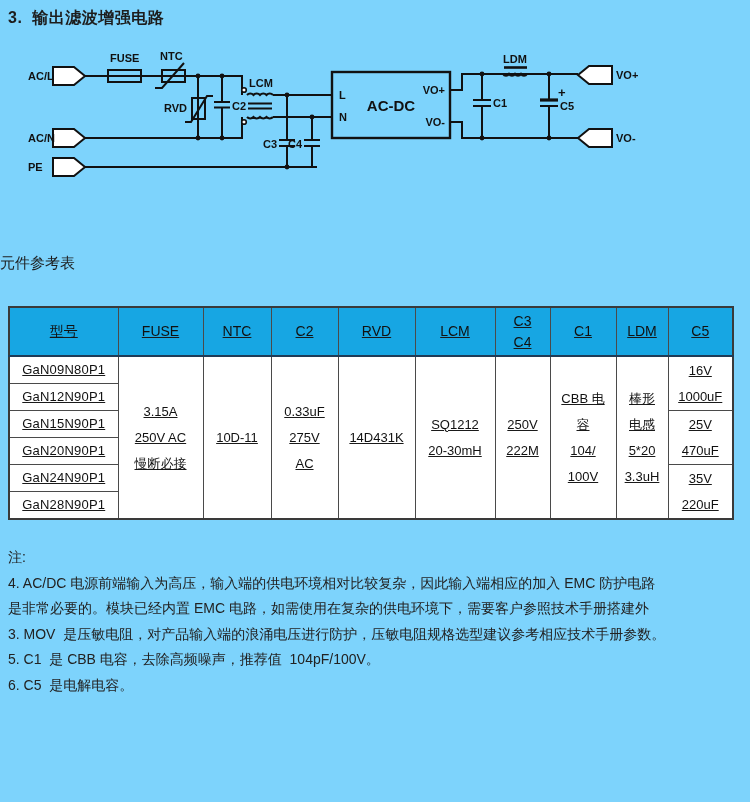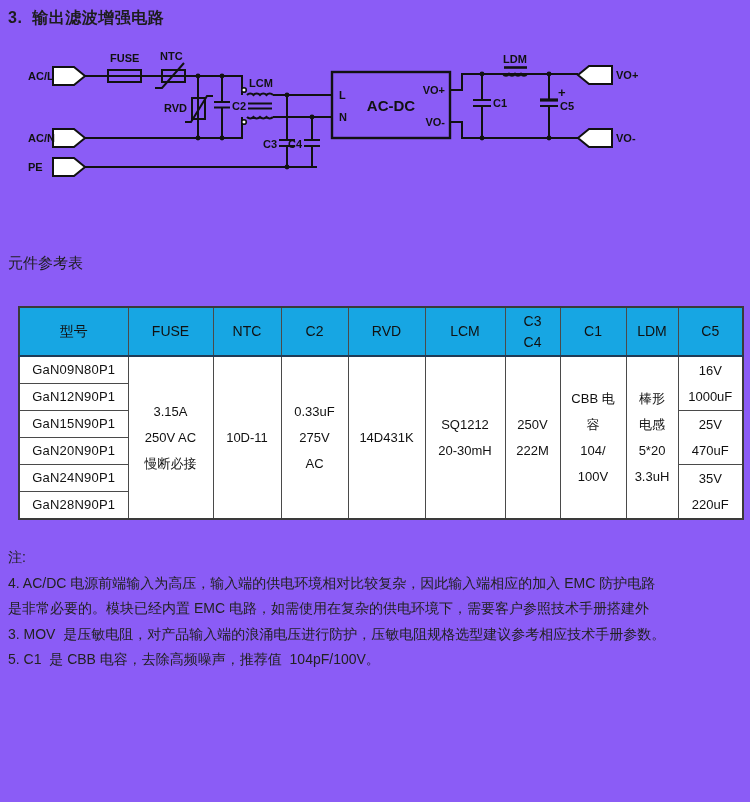--- a/index.html
+++ b/index.html
@@ -1,26 +1,26 @@
 <!DOCTYPE html>
 <html lang="zh" style="--header_bg: #17A6E3; --header_border: #1F3B57; --grid: #4A4A4A; --outer: #3A3A3A;"><head>
 <meta charset="utf-8">
 <style>
   html,body{margin:0;padding:0;background:#ffffff;}
   body{font-family:"Liberation Sans","DejaVu Sans",sans-serif;color:#1a1a1a;}
-  #page{position:relative;width:750px;height:802px;background:#8b5cf6;overflow:hidden;}
+  #page{position:relative;width:750px;height:802px;background:#7dd3fc;overflow:hidden;}
 
   .doc-title{position:absolute;left:8px;top:8px;font-size:16px;font-weight:600;
              letter-spacing:.5px;white-space:pre;color:#1d1d1d;}
-  .table-caption{position:absolute;left:8px;top:254px;font-size:15px;font-weight:500;color:#1d1d1d;}
+  .table-caption{position:absolute;left:0;top:254px;font-size:15px;font-weight:500;color:#1d1d1d;}
 
   svg text{font-family:"Liberation Sans","DejaVu Sans",sans-serif;font-weight:bold;fill:#111;}
 
-  table.ref{position:absolute;left:18px;top:306px;width:724px;border-collapse:collapse;
-            table-layout:fixed;border:2px solid var(--outer,#3a3a3a);}
+  table.ref{position:absolute;left:8px;top:306px;width:724px;border-collapse:collapse;
+            table-layout:fixed;border:2px solid var(--outer,#3a3a3a);text-decoration:underline;}
   table.ref th,table.ref td{border:1px solid var(--grid,#4a4a4a);text-align:center;
             vertical-align:middle;white-space:pre-line;padding:0 2px;color:#111;}
   table.ref th{background:var(--header_bg,#17a6e3);font-size:14px;font-weight:500;
             height:47px;line-height:21px;border-bottom:2.5px solid var(--header_border,#1f3b57);}
   table.ref td{font-size:13px;line-height:26px;height:26px;background:#fff;}
   table.ref td.model{font-size:13px;letter-spacing:.2px;}
 
   .notes{position:absolute;left:8px;top:545px;width:736px;font-size:14px;
          line-height:25.5px;color:#222;}
   .note-line{white-space:pre-wrap;}
@@ -211,15 +211,16 @@
       </tr>
     </tbody>
   </table>
 
   <div class="notes">
       <div class="note-line">注:</div>
       <div class="note-line">4. AC/DC 电源前端输入为高压，输入端的供电环境相对比较复杂，因此输入端相应的加入 EMC 防护电路</div>
       <div class="note-line">是非常必要的。模块已经内置 EMC 电路，如需使用在复杂的供电环境下，需要客户参照技术手册搭建外</div>
       <div class="note-line">3. MOV  是压敏电阻，对产品输入端的浪涌电压进行防护，压敏电阻规格选型建议参考相应技术手册参数。</div>
       <div class="note-line">5. C1  是 CBB 电容，去除高频噪声，推荐值  104pF/100V。</div>
+      <div class="note-line">6. C5  是电解电容。</div>
     </div>
 
 </div>
 
 </body></html>

